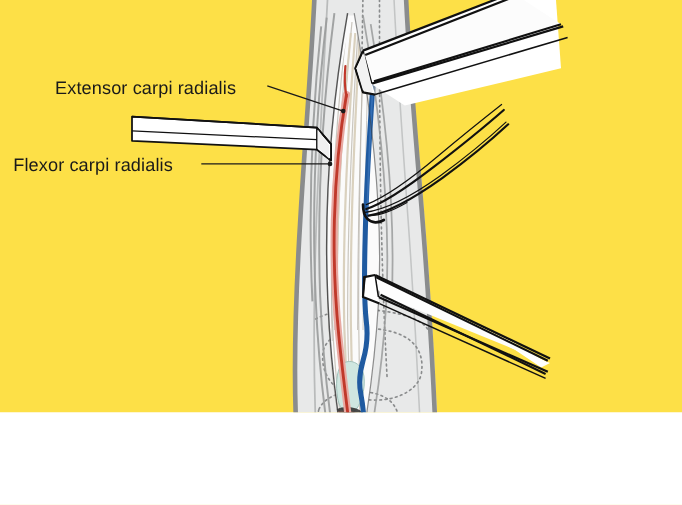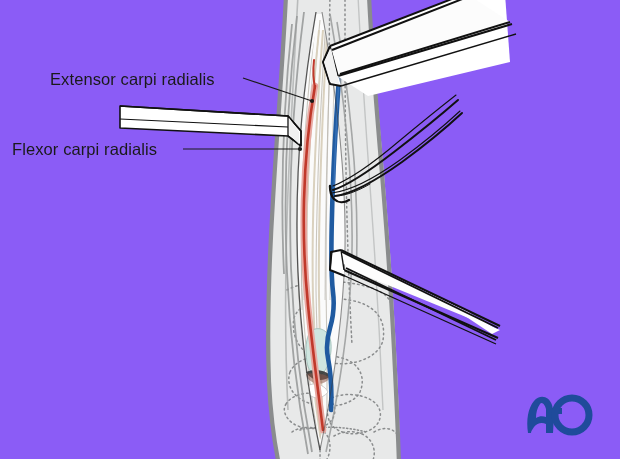--- a/index.html
+++ b/index.html
@@ -7,22 +7,22 @@
     margin: 0;
     padding: 0;
     background: #ffffff;
   }
   body {
     font-family: "Liberation Sans", sans-serif;
   }
   #figure {
     position: relative;
     width: 620px;
-    height: 459px;
-    background: #8b5cf6;
+    height: 375px;
+    background: #fde047;
     overflow: hidden;
   }
   #figure svg {
     display: block;
     position: absolute;
     top: 0;
     left: 0;
   }
   .label-text {
     font-family: "Liberation Sans", sans-serif;

